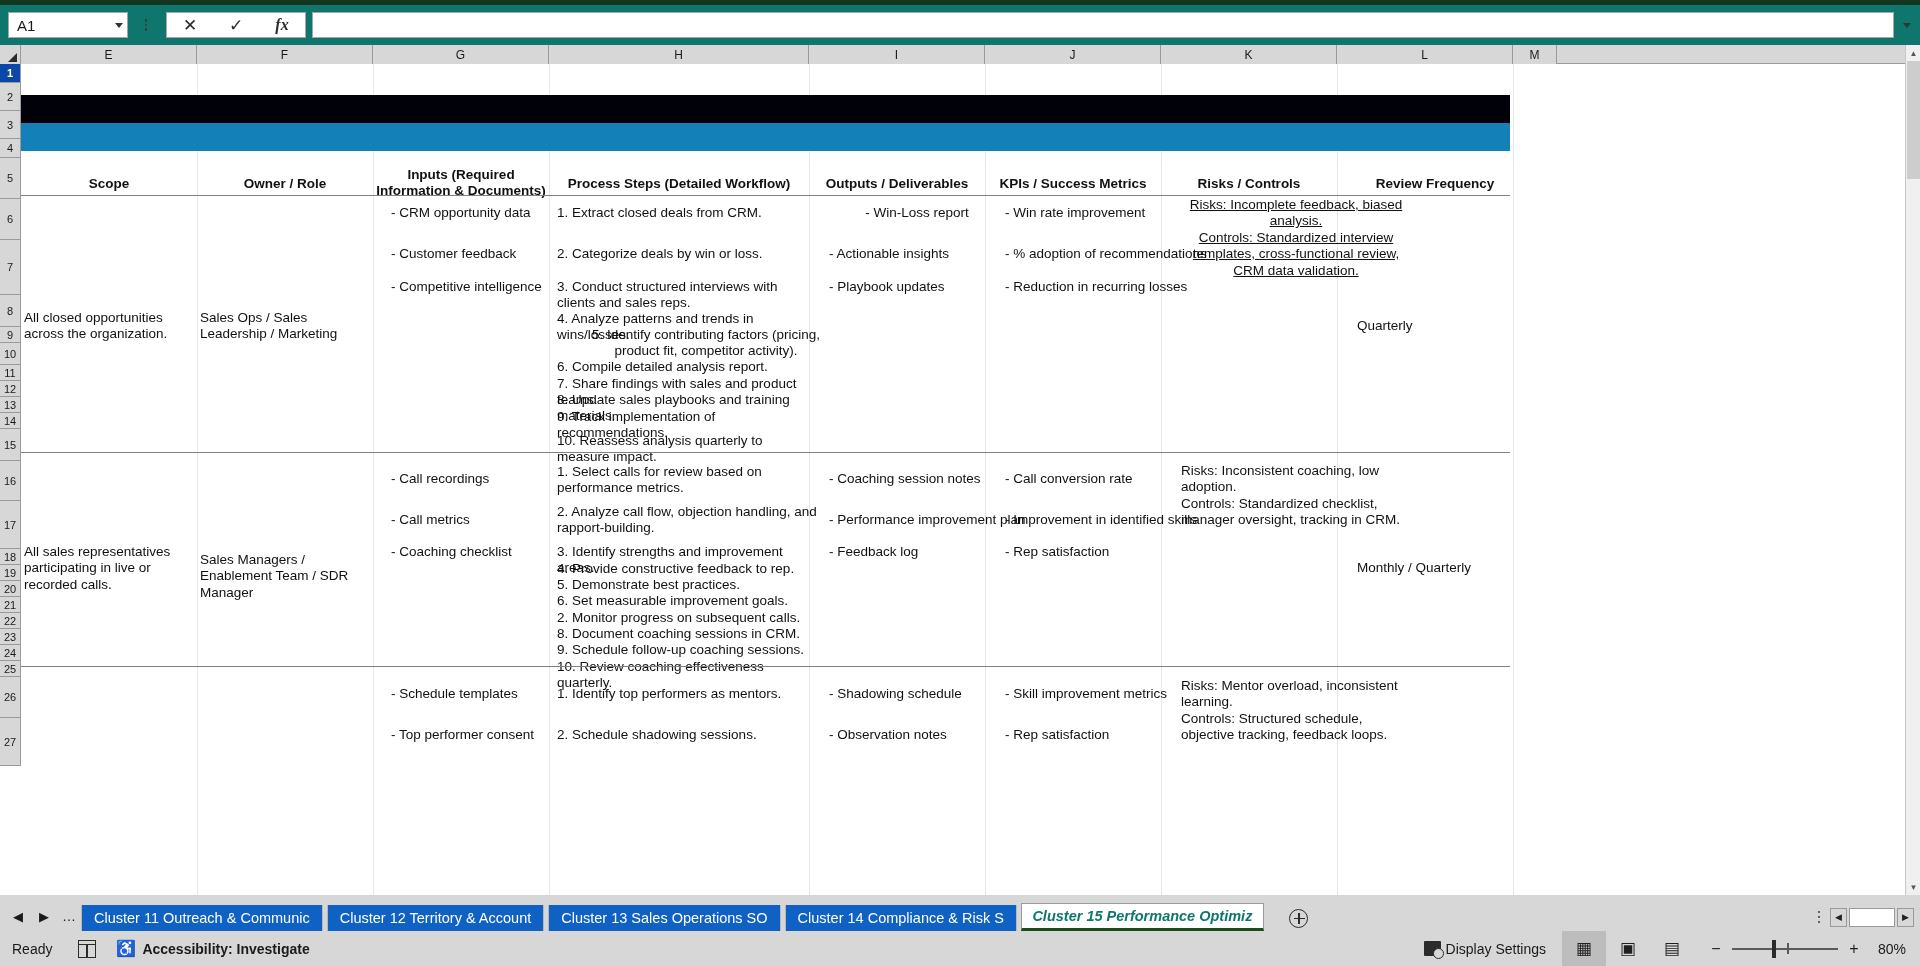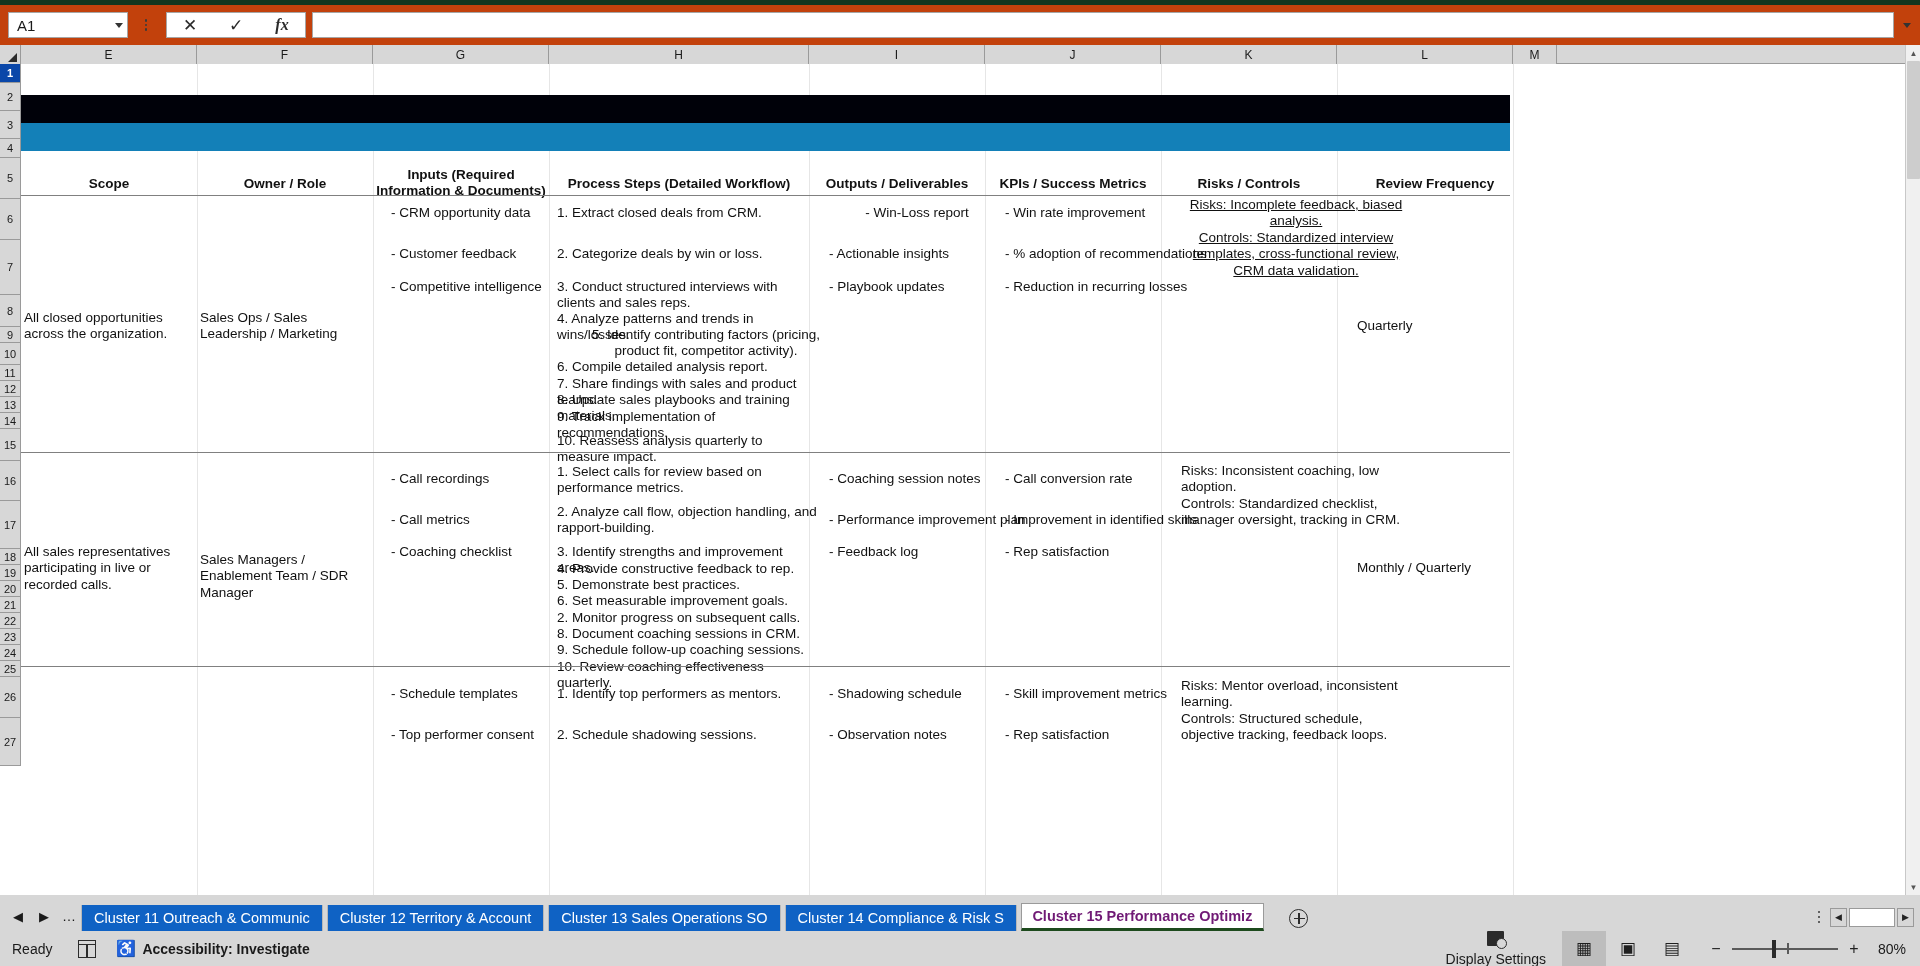--- a/index.html
+++ b/index.html
@@ -13,21 +13,21 @@
 
   
   .top-strip {
     position: absolute; top: 0; left: 0; width: 1920px; height: 5px;
     background: #13361f;
   }
 
   
   .formula-bar {
     position: absolute; top: 5px; left: 0; width: 1920px; height: 40px;
-    background: #c2410c;
+    background: #0f766e;
     display: flex; align-items: center;
   }
   .namebox {
     margin-left: 8px;
     width: 120px; height: 26px;
     background: #ffffff; border: 1px solid #a6a6a6;
     display: flex; align-items: center; justify-content: space-between;
     padding: 0 4px 0 8px;
     font-size: 15px; color: #1a1a1a;
   }
@@ -160,23 +160,24 @@
   .tab {
     height: 26px; margin-right: 4px;
     background: #0f62c4; color: #ffffff;
     display: flex; align-items: center; justify-content: center;
     padding: 0 12px;
     font-size: 14.5px;
     border-left: 1px solid #b8b8b8; border-right: 1px solid #b8b8b8;
     max-width: 243px; overflow: hidden; white-space: nowrap;
   }
   .tab.active {
-    background: #ffffff; color: #701a75; font-weight: bold;
+    background: #ffffff; color: #0f766e; font-weight: bold;
     border: 1px solid #9a9a9a; border-bottom: 3px solid #1d4a1d;
     height: 28px;
+    font-style: italic;
   }
   .addsheet {
     width: 34px; height: 26px; display: flex; align-items: center; justify-content: center;
     margin-left: 14px;
   }
   .addsheet .circ {
     width: 19px; height: 19px; border: 1.4px solid #2b2b2b; border-radius: 50%;
     position: relative;
   }
   .addsheet .circ::before, .addsheet .circ::after {
@@ -210,21 +211,21 @@
   }
   .sb-icon-sheet::before {
     content:""; position:absolute; top:3px; left:0; right:0; height:1.4px; background:#2b2b2b;
   }
   .sb-icon-sheet::after {
     content:""; position:absolute; top:3px; bottom:0; left:7px; width:1.4px; background:#2b2b2b;
   }
   .sb-acc { margin-left: 20px; display: flex; align-items: center; gap: 6px; font-weight: bold; }
   .acc-glyph { font-size: 16px; }
   .sb-right { margin-left: auto; display: flex; align-items: center; height: 35px; }
-  .sb-display { display: flex; align-items: center; gap: 5px; padding-right: 16px; flex-direction: column; }
+  .sb-display { display: flex; align-items: center; gap: 5px; padding-right: 16px; }
   .disp-icon {
     width: 17px; height: 15px; background: #2b2b2b; position: relative; border-radius: 1px;
   }
   .disp-icon::after {
     content:""; position:absolute; right:-3px; bottom:-3px; width:9px; height:9px;
     background:#d7d7d7; border:1.5px solid #2b2b2b; border-radius:50%;
   }
   .viewbtn {
     width: 44px; height: 35px; display: flex; align-items: center; justify-content: center;
   }

